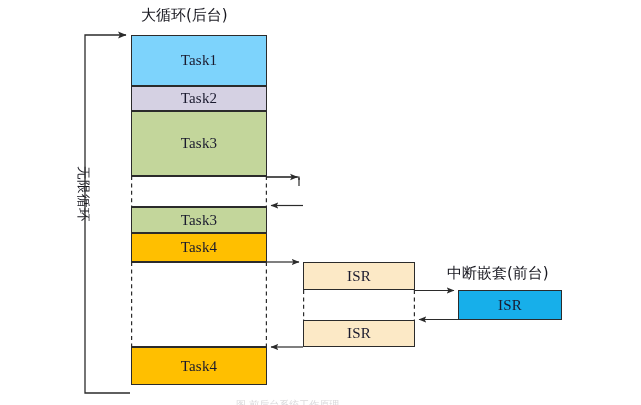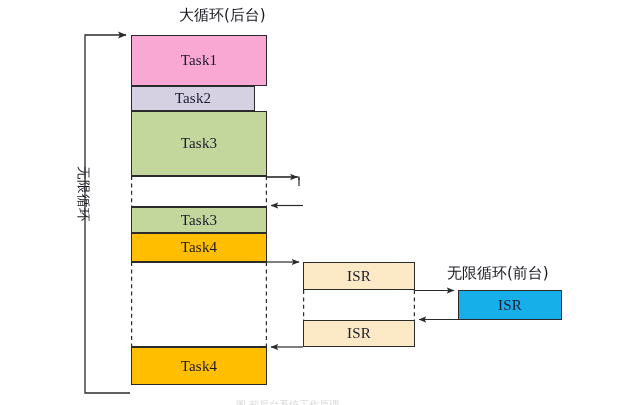--- a/index.html
+++ b/index.html
@@ -64,31 +64,31 @@
     color: #b9b9bd;
     white-space: nowrap;
     opacity: 0.55;
   }
 </style>
 </head>
 <body>
 
 <div id="canvas">
 
-  <div class="label cjk" style="left:141px; top:6px;margin-left:38px;">大循环(后台)</div>
+  <div class="label cjk" style="left:141px; top:6px;">大循环(后台)</div>
 
   <div class="vlabel" style="left:92px; top:166px;">无限循环</div>
 
-  <div class="label cjk" style="left:447px; top:264px;">无限循环(前台)</div>
+  <div class="label cjk" style="left:447px; top:264px;">中断嵌套(前台)</div>
 
-  <div class="box" style="left:131px; top:35px; width:136px; height:51px; background:#f9a8d4;">
+  <div class="box" style="left:131px; top:35px; width:136px; height:51px; background:#7dd3fc;">
     <span>Task1</span>
   </div>
 
-  <div class="box" style="left:131px; top:86px; width:124px; height:25px; background:#D5D1E3;">
+  <div class="box" style="left:131px; top:86px; width:136px; height:25px; background:#D5D1E3;">
     <span>Task2</span>
   </div>
 
   <div class="box" style="left:131px; top:111px; width:136px; height:65px; background:#C3D69B;">
     <span>Task3</span>
   </div>
 
   <div class="box" style="left:131px; top:207px; width:136px; height:26px; background:#C3D69B;">
     <span>Task3</span>
   </div>

